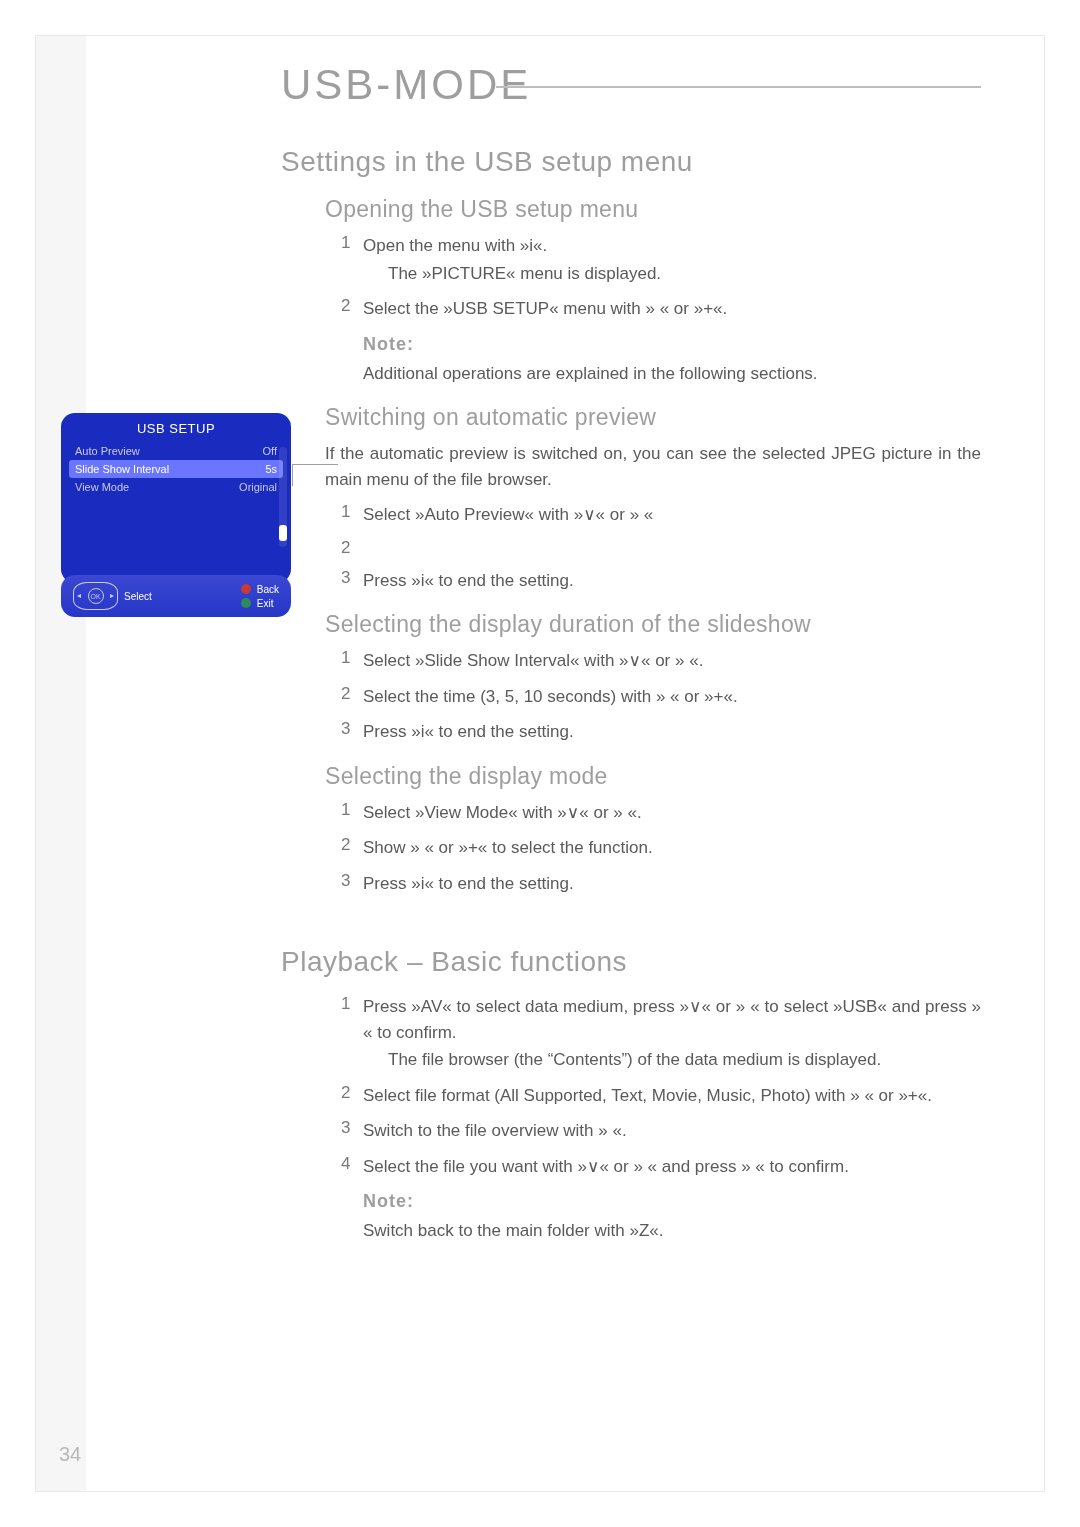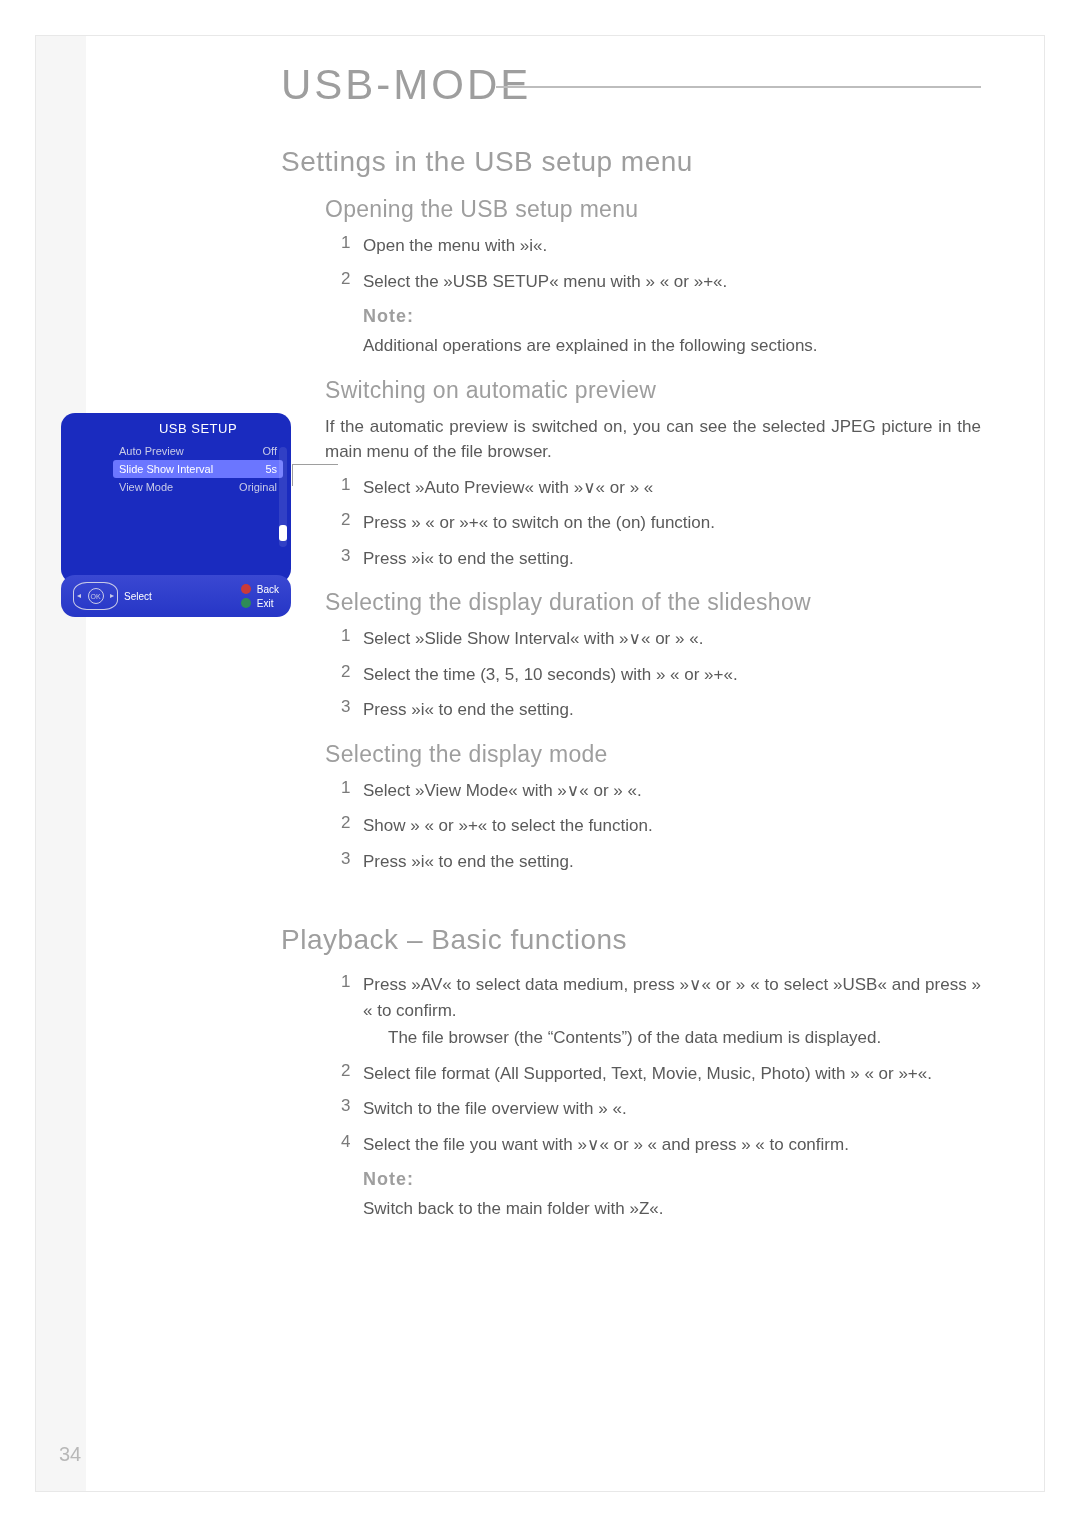--- a/index.html
+++ b/index.html
@@ -121,21 +121,20 @@
     top: 377px;
     width: 230px;
   }
   .osd-panel {
     width: 230px;
     height: 170px;
     background: #1a2bbf;
     border-radius: 14px;
     overflow: hidden;
     position: relative;
-    padding-left: 44px;
   }
   .osd-title{
     text-align:center;
     color:#fff;
     font-size:13px;
     letter-spacing:0.5px;
     padding:8px 0 6px;
   }
   .osd-rows{
     padding:0 8px;
@@ -275,39 +274,39 @@
 
   <div class="content">
 
     <div class="h1">Settings in the USB setup menu</div>
 
     <div class="h2">Opening the USB setup menu</div>
     <div class="step">
       <div class="step-num">1</div>
       <div class="step-body">
         <span>Open the menu with »i«.</span>
+        <span class="indent">The »PICTURE« menu is displayed.</span>
       </div>
     </div>
     <div class="step">
       <div class="step-num">2</div>
       <div class="step-body">Select the »USB SETUP« menu with »  « or »+«.</div>
     </div>
     <div class="note-label">Note:</div>
     <div class="note-text">Additional operations are explained in the following sections.</div>
 
     <div class="h2">Switching on automatic preview</div>
     <div class="note-text justify" style="margin-left:44px;margin-top:0;">If the automatic preview is switched on, you can see the selected JPEG picture in the main menu of the file browser.</div>
     <div style="height:10px"></div>
     <div class="step">
       <div class="step-num">1</div>
       <div class="step-body">Select »Auto Preview« with »∨« or » «</div>
     </div>
     <div class="step">
       <div class="step-num">2</div>
-      <div class="step-body">Press »  « or »+« to switch on the (on) function.</div>
     </div>
     <div class="step">
       <div class="step-num">3</div>
       <div class="step-body">Press »i« to end the setting.</div>
     </div>
 
     <div class="h2">Selecting the display duration of the slideshow</div>
     <div class="step">
       <div class="step-num">1</div>
       <div class="step-body">Select »Slide Show Interval« with »∨« or » «.</div>

